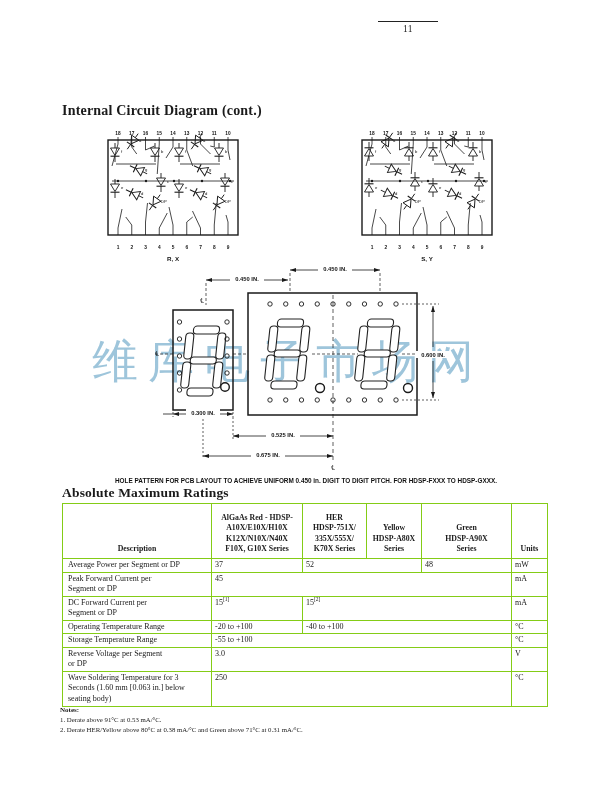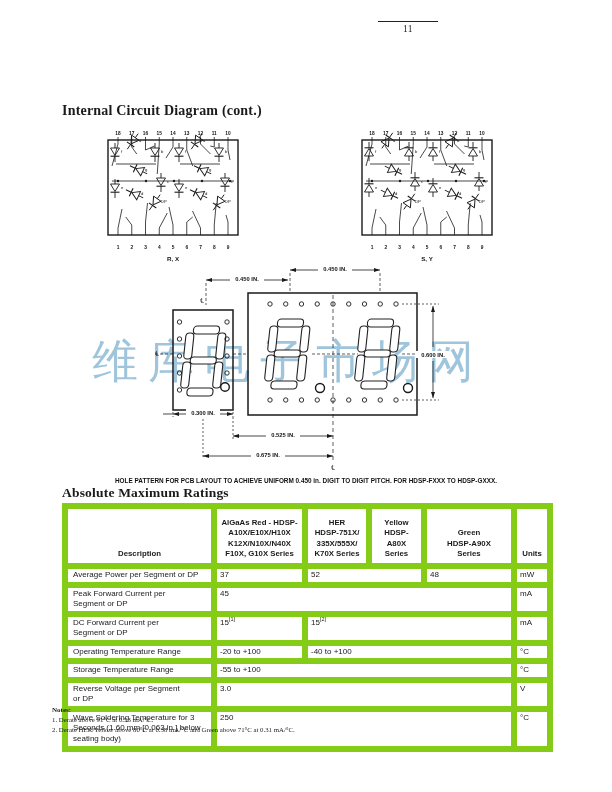--- a/index.html
+++ b/index.html
@@ -22,29 +22,29 @@
              font-family:"DejaVu Sans",sans-serif;white-space:nowrap;}
   
   .csvg{position:absolute;width:150px;height:145px;}
   .csvg.left{left:98px;top:124px;}
   .csvg.right{left:352px;top:124px;}
   .pkg{position:absolute;left:140px;top:253px;width:320px;height:225px;z-index:1;}
   svg text{font-family:"Liberation Sans",sans-serif;fill:#111;}
   
   .amr-table{position:absolute;left:62px;top:503px;border-collapse:collapse;table-layout:fixed;
              width:485px;border:1.6px solid #1a1a1a;}
-  .amr-table th,.amr-table td{border:6px solid #84cc16;white-space:pre-line;
-             font-family:Liberation Sans, sans-serif;vertical-align:top;padding:1px 3px;line-height:1.32;}
+  .amr-table th,.amr-table td{border:1px solid #84cc16;white-space:pre-line;
+             font-family:Liberation Serif, serif;vertical-align:top;padding:1px 3px;line-height:1.32;}
   .amr-table th{font-size:7.8px;font-weight:bold;text-align:center;vertical-align:bottom;
              height:50px;padding-bottom:3px;line-height:1.35;}
   .amr-table td{font-size:8px;}
   .amr-table td.desc{text-align:left;padding-left:5px;margin-top:28px;}
   .amr-table sup{font-size:5.5px;vertical-align:super;line-height:0;}
   
-  .notes{position:absolute;left:52px;top:706px;font-size:6.8px;line-height:1.35;}
+  .notes{position:absolute;left:60px;top:706px;font-size:6.8px;line-height:1.35;}
   .notes .nlabel{font-weight:bold;font-size:7px;}
 </style>
 </head>
 <body>
 
 <div class="page">
 
   <div class="watermark">维库电子市场网</div>
 
   <div class="pageno">

